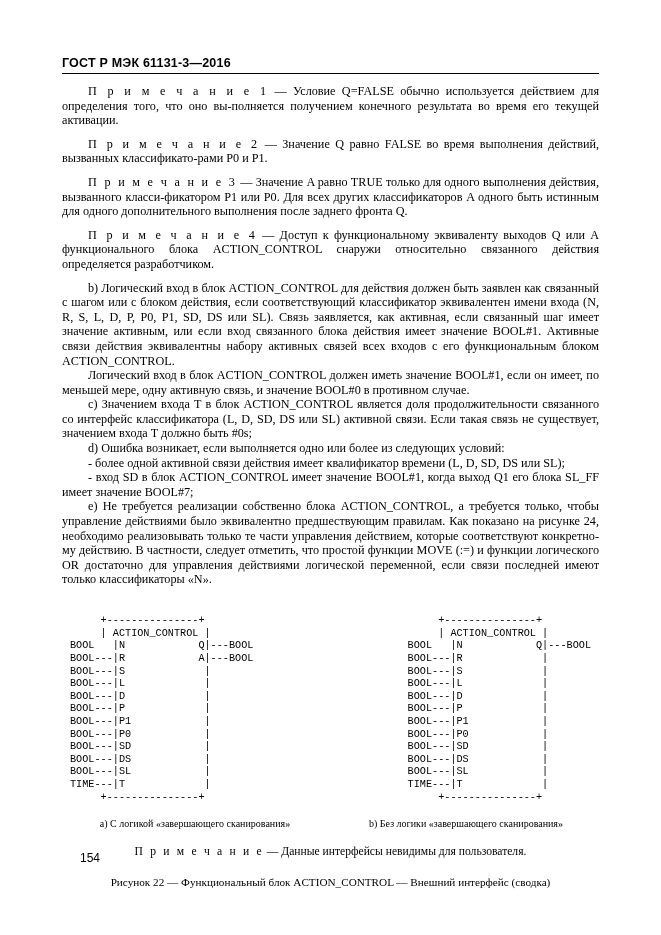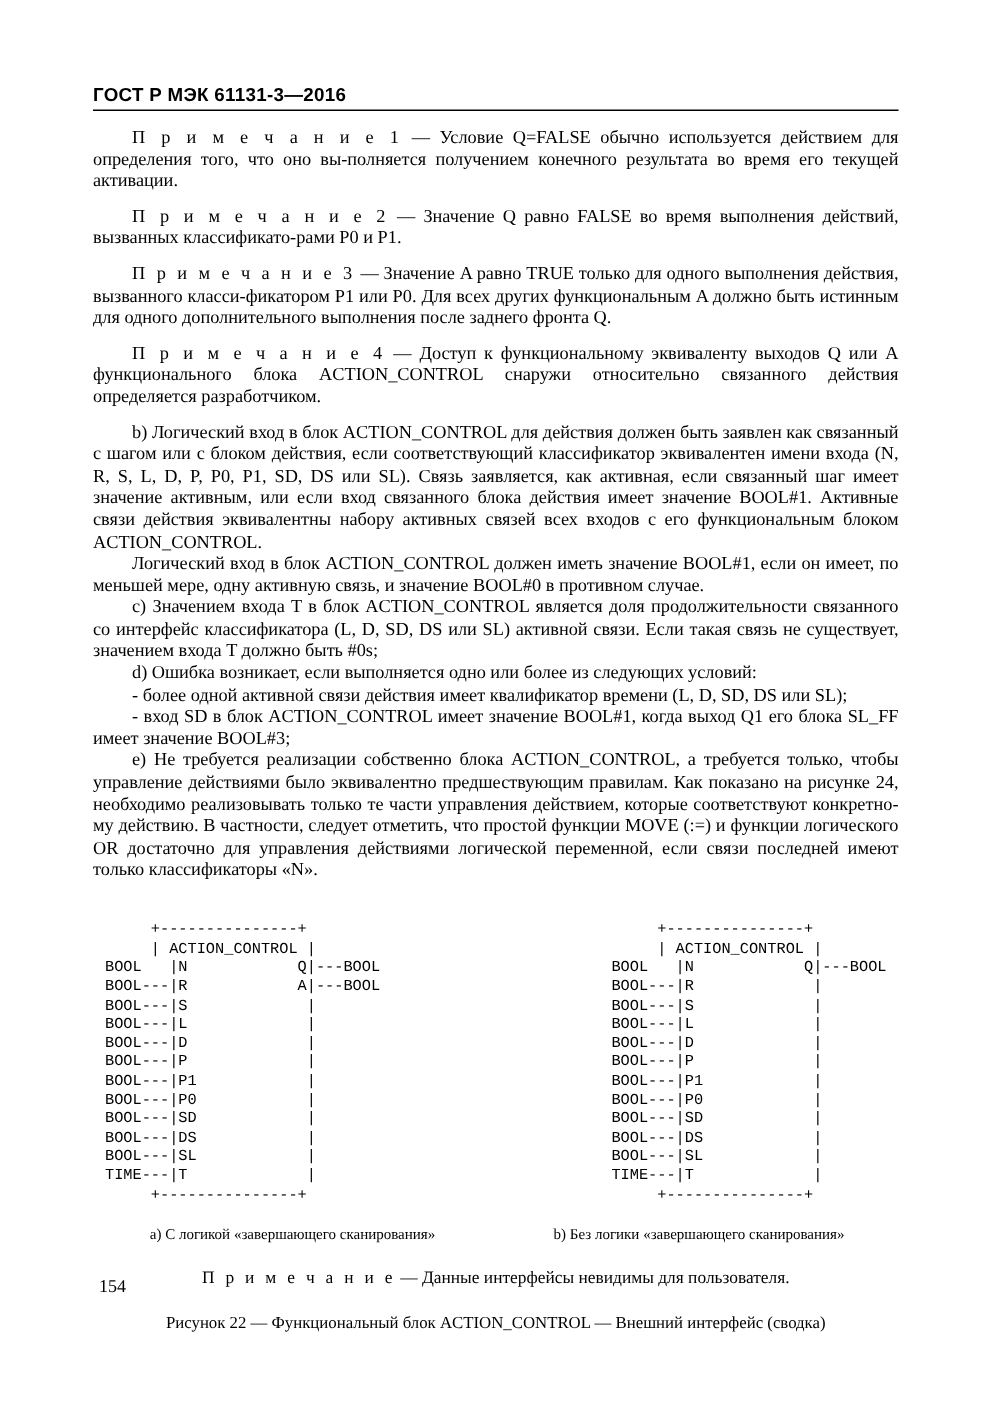--- a/index.html
+++ b/index.html
@@ -86,48 +86,48 @@
     font-size: 11.6px;
     text-align: center;
   }
   .fig-caption {
     margin-top: 18px;
     font-size: 11.2px;
     text-align: center;
   }
   .page-number {
     position: absolute;
-    left: 66px;
+    left: 80px;
     bottom: 28px;
-    font-family: Liberation Serif, serif;
+    font-family: Liberation Sans, sans-serif;
     font-size: 12px;
   }
 </style>
 </head>
 <body>
 
 <div class="page">
 
   <div class="header">ГОСТ Р МЭК 61131-3—2016</div>
   <hr class="rule">
 
   <p class="ind"><span class="note-lead">П р и м е ч а н и е   1</span><span> — Условие Q=FALSE обычно используется действием для определения того, что оно вы-полняется получением конечного результата во время его текущей активации.</span></p>
 
   <p class="ind gap"><span class="note-lead">П р и м е ч а н и е   2</span><span> — Значение Q равно FALSE во время выполнения действий, вызванных классификато-рами P0 и P1.</span></p>
 
-  <p class="ind gap"><span class="note-lead">П р и м е ч а н и е   3</span><span> — Значение A равно TRUE только для одного выполнения действия, вызванного класси-фикатором P1 или P0. Для всех других функциональным A должно быть истинным для одного дополнительного выполнения после заднего фронта Q.</span></p>
+  <p class="ind gap"><span class="note-lead">П р и м е ч а н и е   3</span><span> — Значение A равно TRUE только для одного выполнения действия, вызванного класси-фикатором P1 или P0. Для всех других классификаторов A одного быть истинным для одного дополнительного выполнения после заднего фронта Q.</span></p>
 
   <p class="ind gap"><span class="note-lead">П р и м е ч а н и е   4</span><span> — Доступ к функциональному эквиваленту выходов Q или A функционального блока ACTION_CONTROL снаружи относительно связанного действия определяется разработчиком.</span></p>
 
   <p class="ind gap">b) Логический вход в блок ACTION_CONTROL для действия должен быть заявлен как связанный с шагом или с блоком действия, если соответствующий классификатор эквивалентен имени входа (N, R, S, L, D, P, P0, P1, SD, DS или SL). Связь заявляется, как активная, если связанный шаг имеет значение активным, или если вход связанного блока действия имеет значение BOOL#1. Активные связи действия эквивалентны набору активных связей всех входов с его функциональным блоком ACTION_CONTROL.</p>
   <p class="ind">Логический вход в блок ACTION_CONTROL должен иметь значение BOOL#1, если он имеет, по меньшей мере, одну активную связь, и значение BOOL#0 в противном случае.</p>
   <p class="ind">c) Значением входа T в блок ACTION_CONTROL является доля продолжительности связанного со интерфейс классификатора (L, D, SD, DS или SL) активной связи. Если такая связь не существует, значением входа T должно быть #0s;</p>
   <p class="ind">d) Ошибка возникает, если выполняется одно или более из следующих условий:</p>
   <p class="dash-item">- более одной активной связи действия имеет квалификатор времени (L, D, SD, DS или SL);</p>
-  <p class="dash-item">- вход SD в блок ACTION_CONTROL имеет значение BOOL#1, когда выход Q1 его блока SL_FF имеет значение BOOL#3;</p>
+  <p class="dash-item">- вход SD в блок ACTION_CONTROL имеет значение BOOL#1, когда выход Q1 его блока SL_FF имеет значение BOOL#7;</p>
   <p class="ind">e) Не требуется реализации собственно блока ACTION_CONTROL, а требуется только, чтобы управление действиями было эквивалентно предшествующим правилам. Как показано на рисунке 24, необходимо реализовывать только те части управления действием, которые соответствуют конкретно-му действию. В частности, следует отметить, что простой функции MOVE (:=) и функции логического OR достаточно для управления действиями логической переменной, если связи последней имеют только классификаторы «N».</p>
 
   <div class="diagrams">
     <pre class="diagram">     +---------------+
      | ACTION_CONTROL |
 BOOL   |N            Q|---BOOL
 BOOL---|R            A|---BOOL
 BOOL---|S             |
 BOOL---|L             |
 BOOL---|D             |

